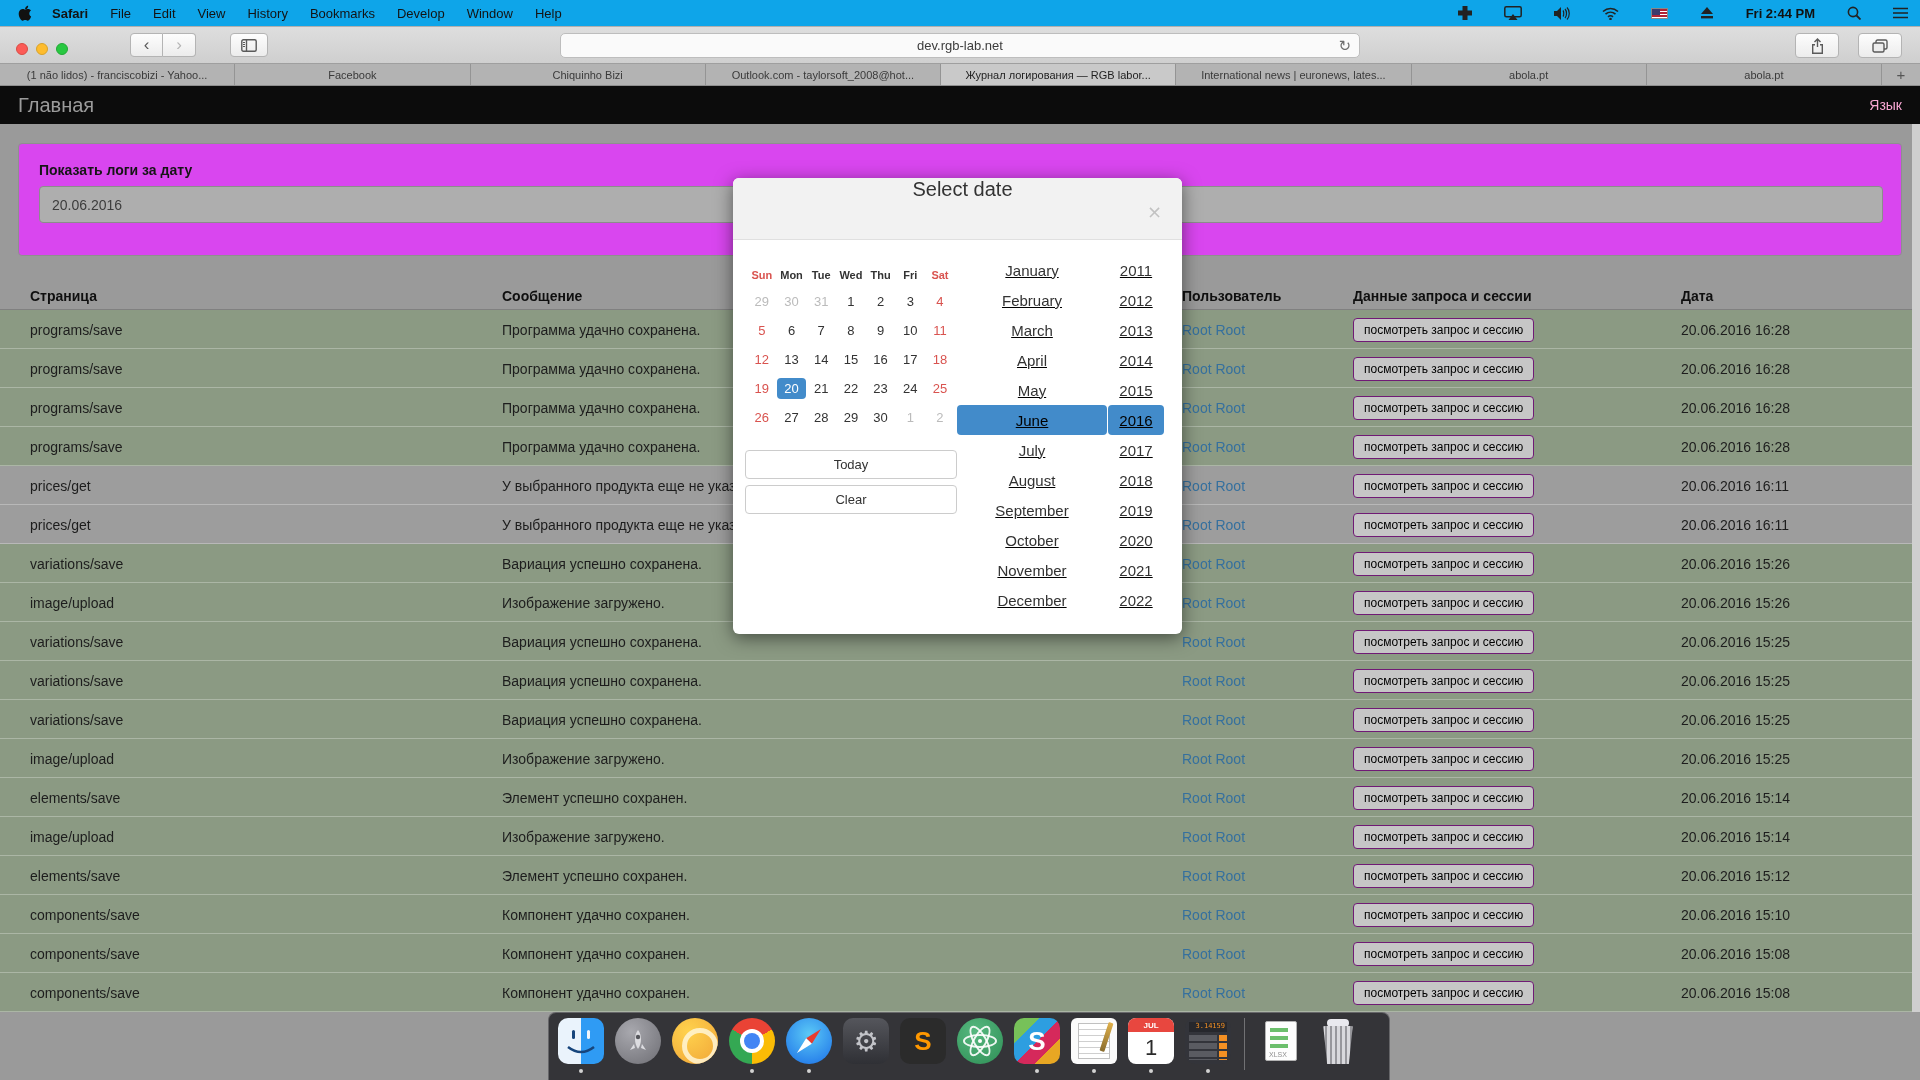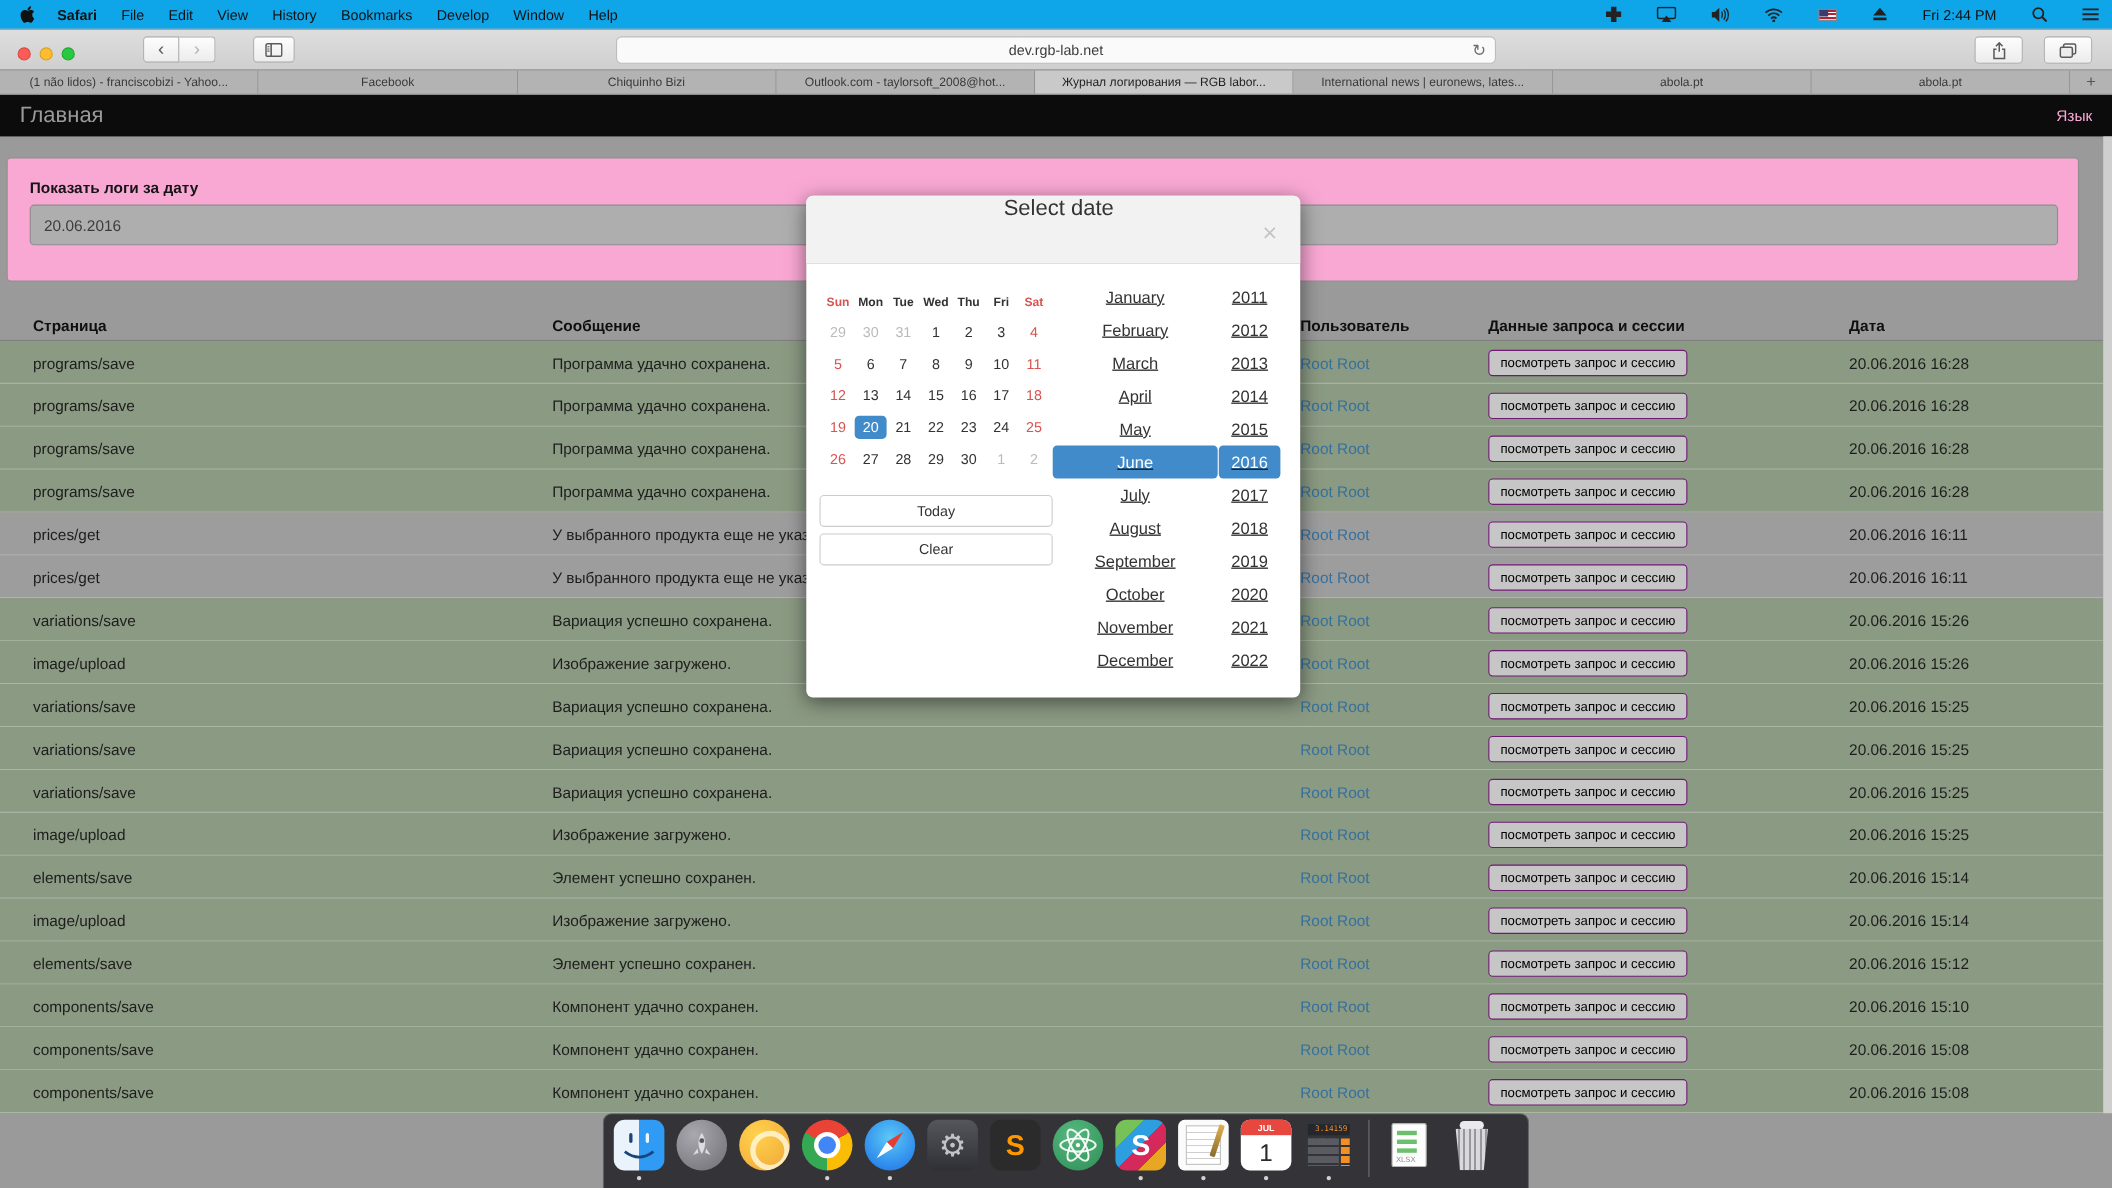--- a/index.html
+++ b/index.html
@@ -7,21 +7,21 @@
   body { font-family:"Liberation Sans","DejaVu Sans",sans-serif; background:#9a9a9a; position:relative; }
 
   
   .menubar { position:absolute; left:0; top:0; width:1920px; height:27px; background:#0ea5e9;
              display:flex; align-items:center; padding:0 12px 0 18px; font-size:13px; color:#111;
              border-bottom:1px solid #b0b0b0; z-index:60; }
   .menubar .apple { margin-right:20px; display:flex; align-items:center; }
   .menu-items { display:flex; gap:22px; }
   .menu-item { color:#131313; }
   .menu-item.bold { font-weight:bold; }
-  .menu-right { margin-left:auto; display:flex; align-items:center; gap:32px; }
+  .menu-right { margin-left:auto; display:flex; align-items:center; gap:32px;font-weight:bold; }
   .mb-ico { display:flex; align-items:center; }
   .mb-time { font-size:13px; }
   .usflag { width:17px; height:11px; background:repeating-linear-gradient(#b22234 0 1.6px,#fff 1.6px 3.2px); position:relative; border:0.5px solid #888; }
   .usflag:before { content:""; position:absolute; left:0; top:0; width:8px; height:6px; background:#3c3b6e; }
 
   
   .toolbar { position:absolute; left:0; top:27px; width:1920px; height:37px;
              background:linear-gradient(#dedede,#cfcfcf); border-bottom:1px solid #9f9f9f; z-index:59; }
   .tl { position:absolute; top:16px; width:12px; height:12px; border-radius:50%; }
   .tl.red { left:16px; background:#fc5b57; border:0.5px solid #d94c44; }
@@ -55,21 +55,21 @@
   
   .sitenav { position:absolute; left:0; top:86px; width:1920px; height:38px; background:#0c0c0c;
              display:flex; align-items:center; padding:0 18px; z-index:40; }
   .brand { font-size:20px; color:#9b9b9b; margin-right:34px; }
   .nav-items { display:flex; align-items:center; height:38px; }
   .nav-item { font-size:14px; color:#8f8f8f; padding:0 14px; height:38px; display:flex; align-items:center; }
   .nav-item.active { background:#000; color:#fff; }
   .nav-lang { margin-left:auto; font-size:14px; color:#f9a8d4; }
 
   
-  .panel { position:absolute; left:6px; top:143px; width:1884px; height:113px; background:#f9a8d4;
+  .panel { position:absolute; left:18px; top:143px; width:1884px; height:113px; background:#d946ef;
            border:1px solid #8f8f8f; border-radius:4px; }
   .panel-label { position:absolute; left:20px; top:18px; font-size:14px; font-weight:bold; color:#151515; }
   .filter-input { position:absolute; left:20px; top:42px; width:1844px; height:37px; background:#aeaeae;
                   border:1px solid #8c8c8c; border-radius:4px; font-size:14px; color:#3d3d3d; padding:0 12px;
                   font-family:"Liberation Sans",sans-serif; }
 
   .logtable { position:absolute; left:0; top:283px; width:1912px; }
   .thead { position:relative; height:27px; border-bottom:1px solid #808080; }
   .thead .cell { font-weight:bold; color:#0f0f0f; }
   .cell { position:absolute; top:0; height:100%; display:flex; align-items:center; font-size:14px; color:#1d1d1d; white-space:nowrap; }
@@ -98,21 +98,21 @@
   .cal-cell { width:29.7px; height:29px; display:flex; align-items:center; justify-content:center; font-size:13px; color:#333; }
   .cal-head .cal-cell { font-size:11px; font-weight:bold; height:24px; }
   .cal-cell.red { color:#d9534f; }
   .cal-cell.out { color:#bbb; }
   .cal-cell.sel span { background:#428bca; color:#fff; border-radius:4px; padding:3px 7px; }
   .cal-btn { position:absolute; left:12px; width:212px; height:29px; background:#fff; border:1px solid #ccc;
              border-radius:4px; font-size:13px; color:#333; font-family:"Liberation Sans",sans-serif; }
   .btn-today { top:272px; } .btn-clear { top:307px; }
   .mcol { position:absolute; top:77px;text-decoration:underline; }
   .mcol .mcell { height:30px; display:flex; align-items:center; justify-content:center; font-size:15px; color:#333; border-radius:4px; }
-  .mcol .mcell.sel { background:#428bca; color:#ffffff; }
+  .mcol .mcell.sel { background:#428bca; color:#000000; }
   .months { left:224px; width:150px; }
   .years  { left:375px; width:56px; }
 
   
   .dock { position:absolute; left:548px; top:1012px; width:842px; height:68px;
           background:rgba(38,38,42,0.88); border:1px solid rgba(255,255,255,0.25); border-bottom:none;
           border-radius:8px 8px 0 0; display:flex; align-items:flex-start; padding:5px 9px 0; gap:11px; z-index:70; }
   .dockitem { position:relative; width:46px; height:46px; flex:0 0 auto; }
   .dockitem.running:after { content:""; position:absolute; left:21px; bottom:-9px; width:4px; height:4px;
                             border-radius:50%; background:#d2d2d2; }

